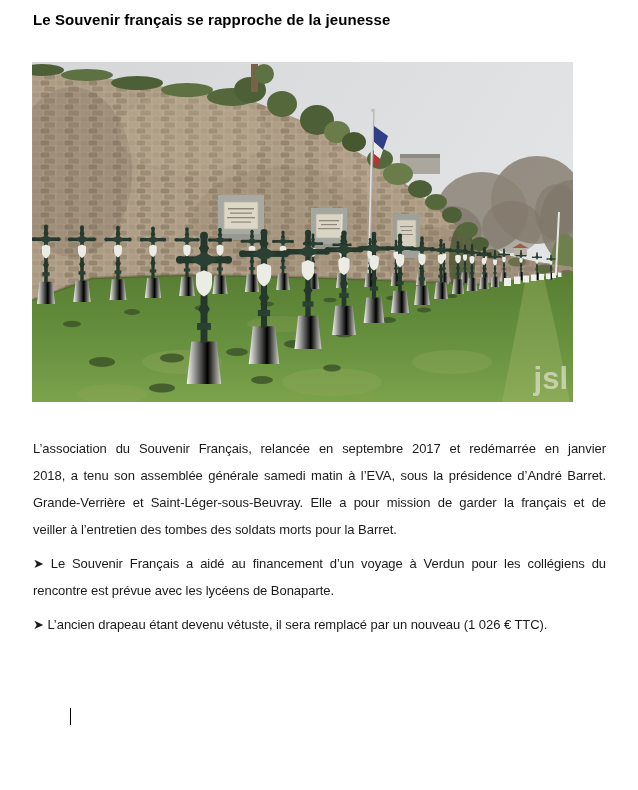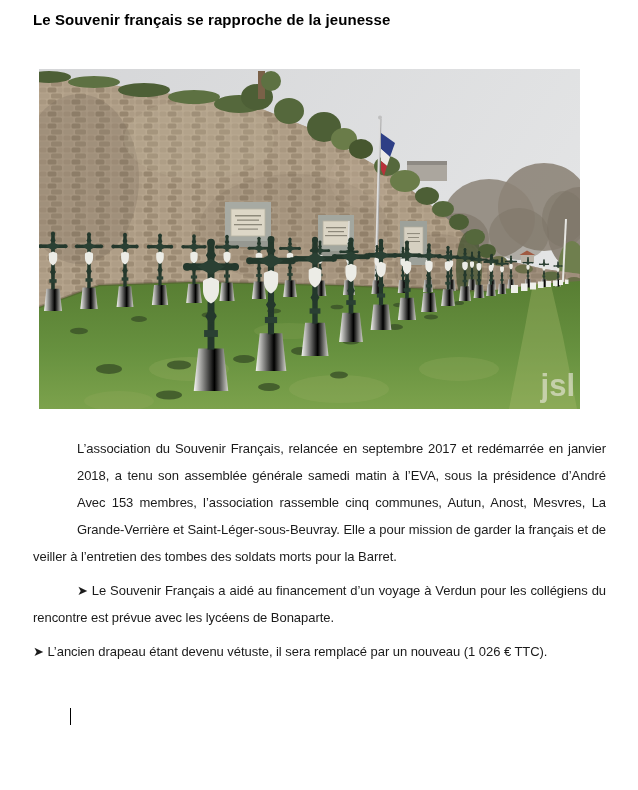--- a/index.html
+++ b/index.html
@@ -6,33 +6,33 @@
   .page {
     position:relative; width:638px; height:790px; background:#ffffff;
     font-family:"Liberation Sans","DejaVu Sans",sans-serif; overflow:hidden;border-radius:18px;
   }
   .title {
     position:absolute; left:33px; top:11px; margin:0;
     font-size:15px; font-weight:700; color:#000; letter-spacing:0.1px;
     font-family:"Liberation Sans","DejaVu Sans",sans-serif;
   }
   .photo {
-    position:absolute; left:32px; top:62px; width:541px; height:340px; margin:7px;
+    position:absolute; left:32px; top:62px; width:541px; height:340px; margin:0;
     overflow:hidden; background:#d9dadc;text-align:center;
   }
   .photo svg { display:block; width:541px; height:340px; }
   .body-text {
     position:absolute; left:33px; top:435px; width:573px; color:#1b1b1b;
   }
   .para { margin:0 0 7px 0; padding:0; }
   .tline {
     display:block; height:27px; line-height:27px; font-size:13px;
     letter-spacing:-0.05px; white-space:nowrap; color:#1b1b1b;
   }
-  .j { text-align:justify; text-align-last:justify; white-space:normal; height:27px; overflow:hidden;margin-left:44px; }
+  .j { text-align:justify; text-align-last:justify; white-space:normal; height:27px; overflow:hidden; }
   .caret {
     position:absolute; left:70px; top:708px; width:1.3px; height:17px; background:#000;
   }
 </style>
 </head>
 <body>
 
 <div class="page">
 
   <h1 class="title">Le Souvenir français se rapproche de la jeunesse</h1>
@@ -266,21 +266,20 @@
       </g>
 
       <text x="536" y="327" text-anchor="end" font-size="31" font-weight="bold" font-family="Liberation Sans, DejaVu Sans, sans-serif" fill="#eceadf" opacity="0.62">jsl</text>
     </svg>
   </figure>
 
   <div class="body-text">
     <p class="para">
       <span class="tline j">L’association du Souvenir Français, relancée en septembre 2017 et redémarrée en janvier</span>
       <span class="tline j">2018, a tenu son assemblée générale samedi matin à l’EVA, sous la présidence d’André Barret.</span>
-      <span class="tline j">Avec 153 membres, l’association rassemble cinq communes, Autun, Anost, Mesvres, La</span>
       <span class="tline j">Grande-Verrière et Saint-Léger-sous-Beuvray. Elle a pour mission de garder la français et de</span>
       <span class="tline">veiller à l’entretien des tombes des soldats morts pour la Barret.</span>
     </p>
     <p class="para">
       <span class="tline j">➤ Le Souvenir Français a aidé au financement d’un voyage à Verdun pour les collégiens du</span>
       <span class="tline">rencontre est prévue avec les lycéens de Bonaparte.</span>
     </p>
     <p class="para">
       <span class="tline">➤ L’ancien drapeau étant devenu vétuste, il sera remplacé par un nouveau (1 026 € TTC).</span>
     </p>

